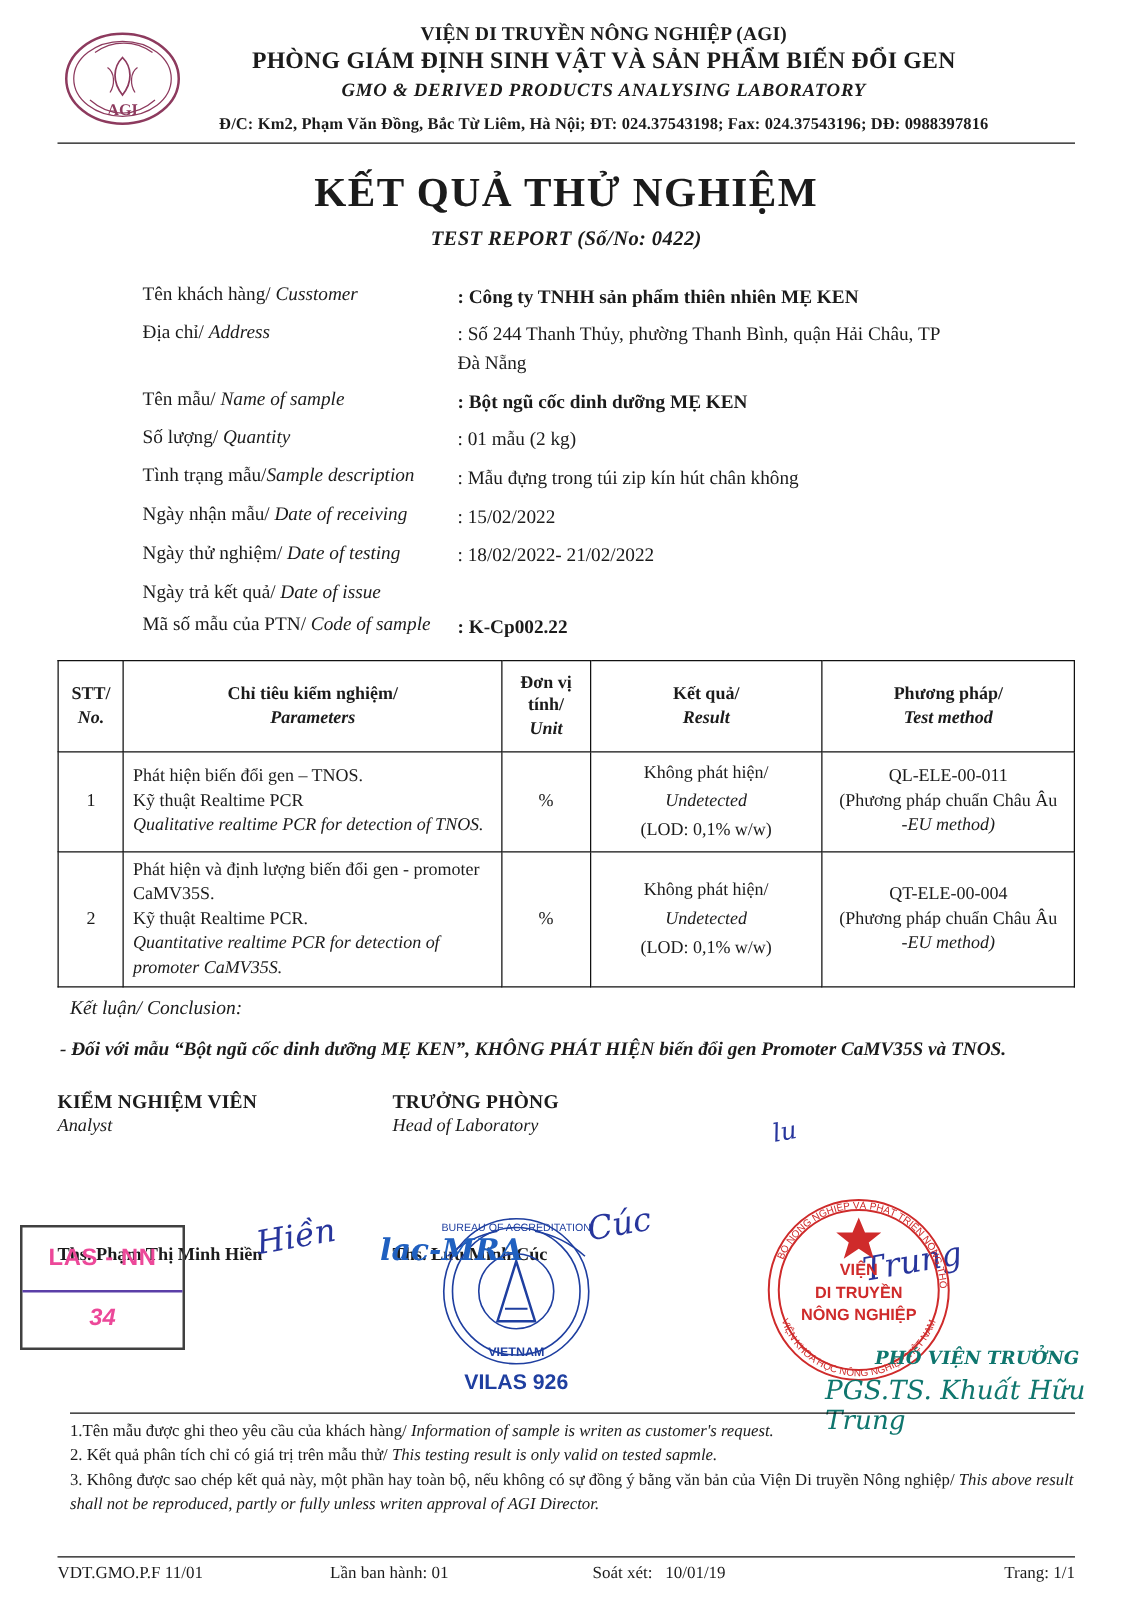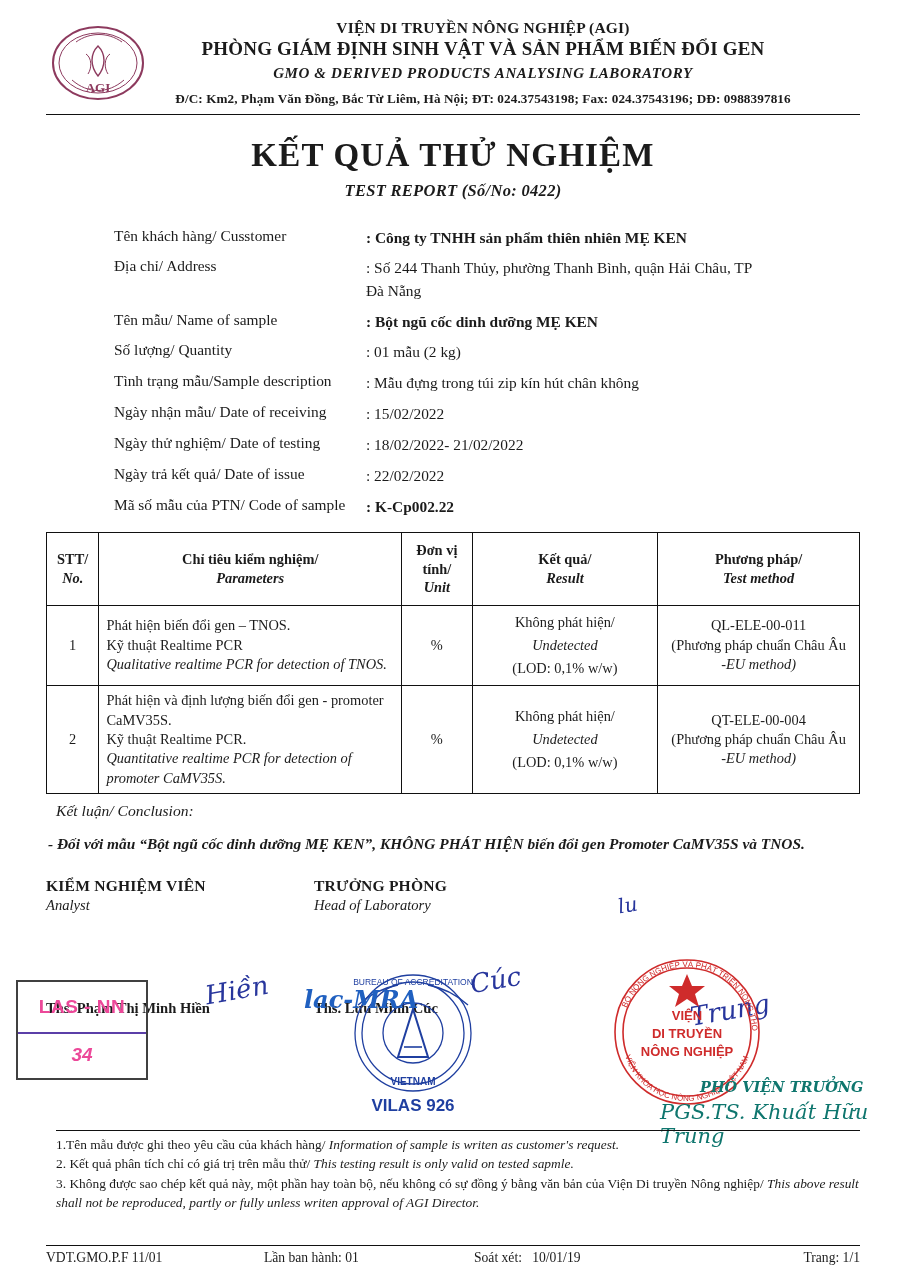--- a/index.html
+++ b/index.html
@@ -94,21 +94,21 @@
     display: flex;
     align-items: flex-start;
     margin-bottom: 8.5px;
     font-size: 15.4px;
   }
   .info-label {
     width: 252px;
     flex: 0 0 252px;
   }
   .info-label .vn { font-weight: normal; }
-  .info-label .en { }
+  .info-label .en { font-style: italic; }
   .info-value {
     flex: 1;
     white-space: pre-line;
     line-height: 1.45;
   }
   .info-value.bold { font-weight: bold; }
 
   
   table.results {
     width: 100%;
@@ -339,21 +339,20 @@
     <div class="info-row">
       <div class="info-label"><span class="vn">Ngày nhận mẫu/ </span><span class="en">Date of receiving</span></div>
       <div class="info-value">: 15/02/2022</div>
     </div>
     <div class="info-row">
       <div class="info-label"><span class="vn">Ngày thử nghiệm/ </span><span class="en">Date of testing</span></div>
       <div class="info-value">: 18/02/2022- 21/02/2022</div>
     </div>
     <div class="info-row">
       <div class="info-label"><span class="vn">Ngày trả kết quả/ </span><span class="en">Date of issue</span></div>
-      <div class="info-value">: 22/02/2022</div>
     </div>
     <div class="info-row">
       <div class="info-label"><span class="vn">Mã số mẫu của PTN/ </span><span class="en">Code of sample</span></div>
       <div class="info-value bold">: K-Cp002.22</div>
     </div>
   </div>
 
   <table class="results">
     <colgroup>
       <col class="col-no">

